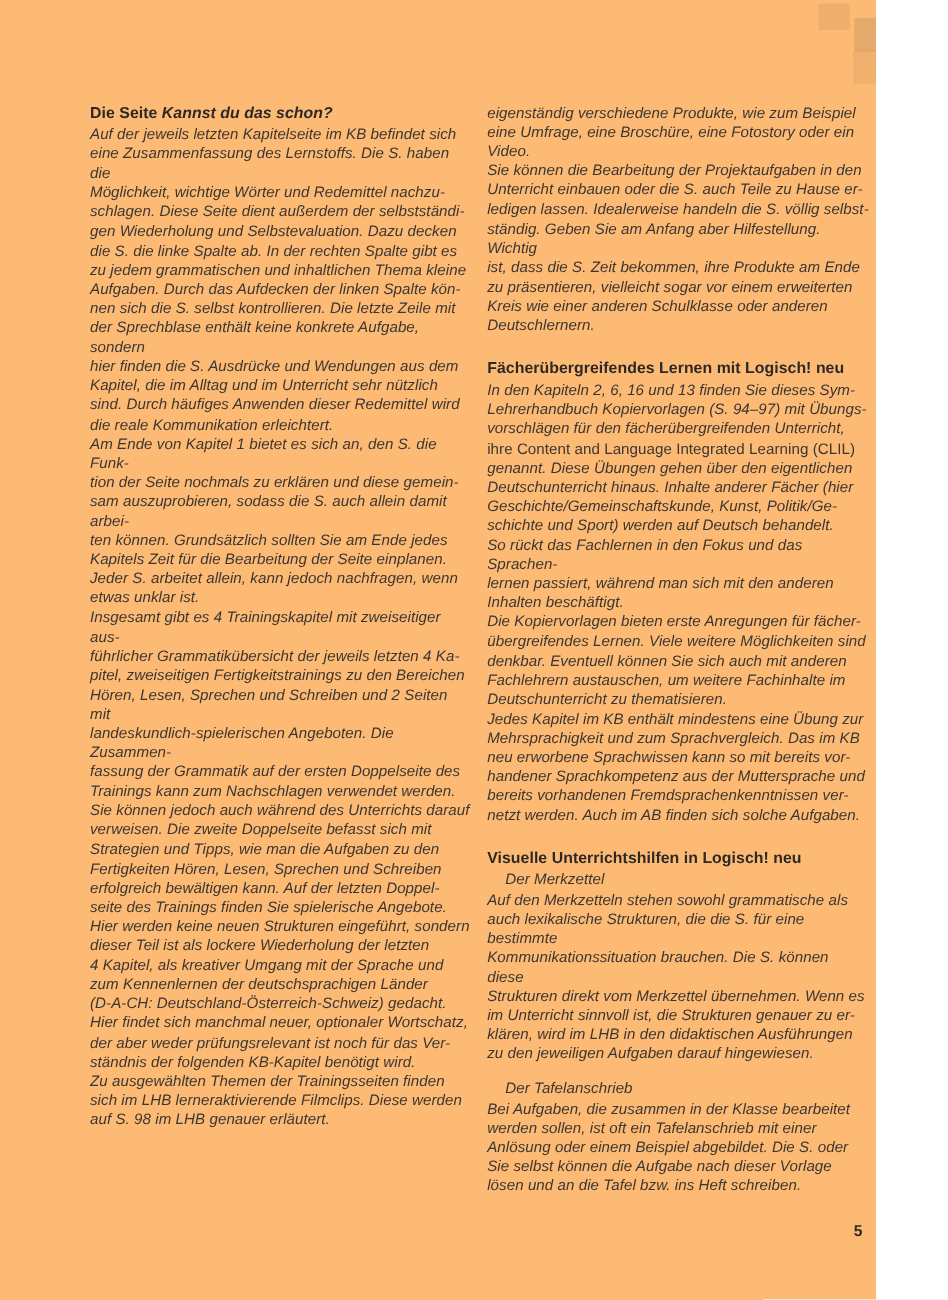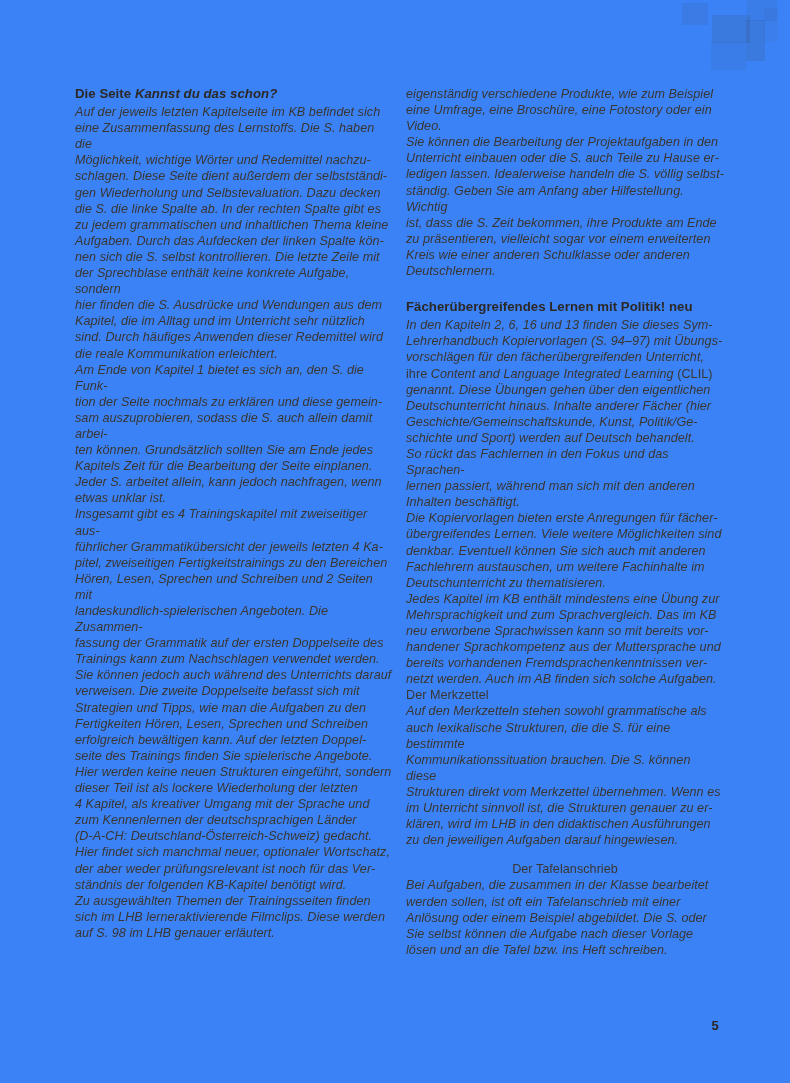--- a/index.html
+++ b/index.html
@@ -1,19 +1,19 @@
 <!DOCTYPE html>
 <html><head>
 <meta charset="utf-8">
 <style>
   html,body { margin:0; padding:0; background:#ffffff; }
   .page {
     position:relative;
-    width:790px; height:1083px;
-    background:#3b82f6;
+    width:730px; height:1083px;
+    background:#fdba74;
     font-family:"Liberation Sans", sans-serif;
     overflow:hidden;
   }
   
   .deco { position:absolute; }
   .d1 { left:682px; top:3px;  width:26px; height:22px; background:rgba(60,55,50,0.08); }
   .d2 { left:712px; top:15px; width:38px; height:28px; background:rgba(60,55,50,0.12); }
   .d3 { left:747px; top:0;    width:30px; height:21px; background:rgba(60,55,50,0.07); }
   .d4 { left:746px; top:20px; width:19px; height:41px; background:rgba(60,55,50,0.12); }
   .d5 { left:711px; top:42px; width:35px; height:28px; background:rgba(60,55,50,0.065); }
@@ -33,31 +33,31 @@
   .heading {
     font-size:13.2px;
     font-weight:bold;
     color:#2c2825;
     margin:20px 0 2px 0;
   }
   .heading.first { margin-top:0; }
   .heading .it { font-style:italic; }
   .lines { display:block; white-space:pre-line;font-style:italic; }
   .mixed-line { display:block; }
-  .subheading { display:block; }
-  .subheading.gap { margin-top:13px;text-align:center; }
+  .subheading { font-style:italic; display:block;margin-left:15px; }
+  .subheading.gap { margin-top:13px; }
   .clil-icon {
     display:inline-block;
     width:10px; height:10px;
     border:1.6px dashed #56514c;
     border-radius:50%;
     vertical-align:-2px;
     margin:0 1px;
   }
-  .it { font-style:italic; }
+  .it { }
   .page-number {
     position:absolute;
     left:700px; top:1018px;
     width:30px;
     text-align:center;
     font-size:13px; font-weight:bold;
     color:#2c2825;
   }
 </style>
 </head>
@@ -138,21 +138,21 @@
 Video.
 Sie können die Bearbeitung der Projektaufgaben in den
 Unterricht einbauen oder die S. auch Teile zu Hause er-
 ledigen lassen. Idealerweise handeln die S. völlig selbst-
 ständig. Geben Sie am Anfang aber Hilfestellung. Wichtig
 ist, dass die S. Zeit bekommen, ihre Produkte am Ende
 zu präsentieren, vielleicht sogar vor einem erweiterten
 Kreis wie einer anderen Schulklasse oder anderen
 Deutschlernern.</span>
 
-      <div class="heading">Fächerübergreifendes Lernen mit Politik! neu</div>
+      <div class="heading">Fächerübergreifendes Lernen mit Logisch! neu</div>
       <span class="lines">In den Kapiteln 2, 6, 16 und 13 finden Sie dieses Sym-</span>
       <span class="lines">Lehrerhandbuch Kopiervorlagen (S. 94–97) mit Übungs-
 vorschlägen für den fächerübergreifenden Unterricht,</span>
       <span class="mixed-line"><span>ihre </span><span class="it">Content and Language Integrated Learning</span><span> (CLIL)</span></span>
       <span class="lines">genannt. Diese Übungen gehen über den eigentlichen
 Deutschunterricht hinaus. Inhalte anderer Fächer (hier
 Geschichte/Gemeinschaftskunde, Kunst, Politik/Ge-
 schichte und Sport) werden auf Deutsch behandelt.
 So rückt das Fachlernen in den Fokus und das Sprachen-
 lernen passiert, während man sich mit den anderen
@@ -163,20 +163,21 @@
 Fachlehrern austauschen, um weitere Fachinhalte im
 Deutschunterricht zu thematisieren.</span>
 
       <span class="lines">Jedes Kapitel im KB enthält mindestens eine Übung zur
 Mehrsprachigkeit und zum Sprachvergleich. Das im KB
 neu erworbene Sprachwissen kann so mit bereits vor-
 handener Sprachkompetenz aus der Muttersprache und
 bereits vorhandenen Fremdsprachenkenntnissen ver-
 netzt werden. Auch im AB finden sich solche Aufgaben.</span>
 
+      <div class="heading">Visuelle Unterrichtshilfen in Logisch! neu</div>
       <span class="subheading">Der Merkzettel</span>
       <span class="lines">Auf den Merkzetteln stehen sowohl grammatische als
 auch lexikalische Strukturen, die die S. für eine bestimmte
 Kommunikationssituation brauchen. Die S. können diese
 Strukturen direkt vom Merkzettel übernehmen. Wenn es
 im Unterricht sinnvoll ist, die Strukturen genauer zu er-
 klären, wird im LHB in den didaktischen Ausführungen
 zu den jeweiligen Aufgaben darauf hingewiesen.</span>
 
       <span class="subheading gap">Der Tafelanschrieb</span>

